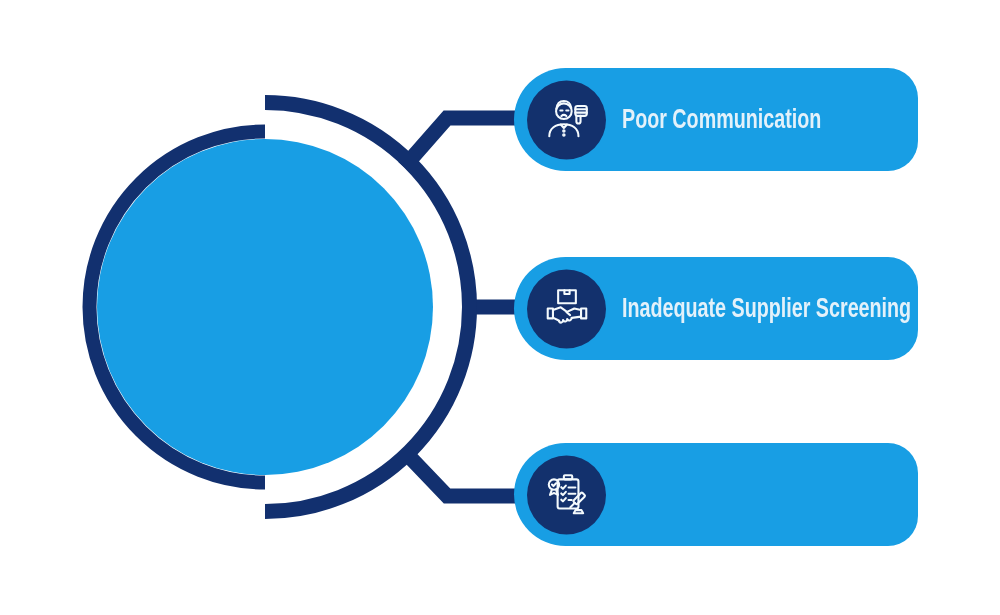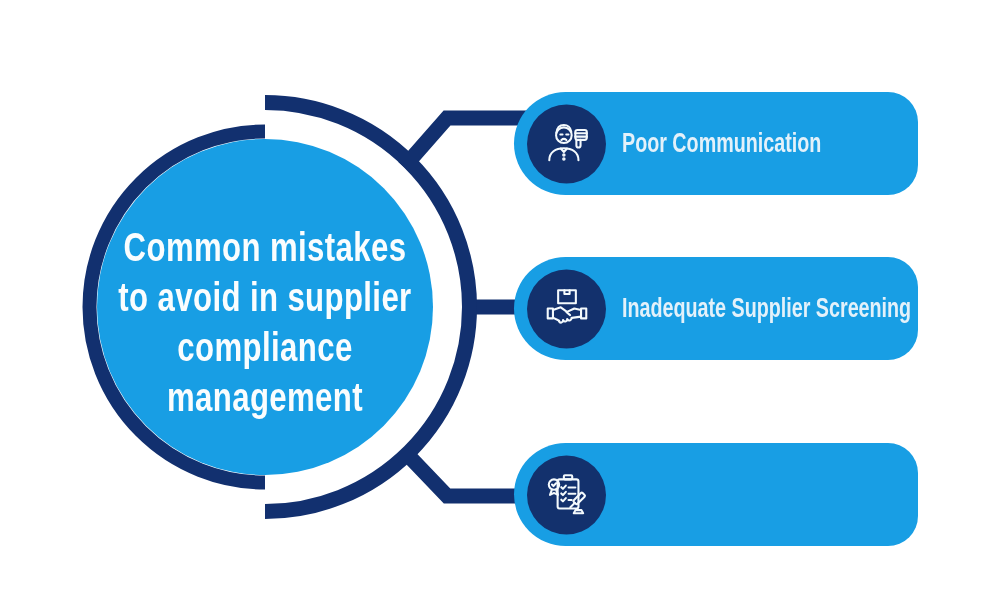--- a/index.html
+++ b/index.html
@@ -24,21 +24,21 @@
   .hub-title-inner{
     transform:scaleX(0.76);transform-origin:center top;
     font-size:41px;line-height:50px;font-weight:bold;color:var(--title-text);
     letter-spacing:0.5px;
   }
   .card{
     position:absolute;left:514px;width:404px;height:103px;
     background:var(--azure);
     border-radius:51.5px 30px 30px 51.5px;
   }
-  .card-1{top:68px;margin-top:24px;}
+  .card-1{top:68px;}
   .card-2{top:257px;}
   .card-3{top:443px;}
   .icon-circle{
     position:absolute;left:13px;top:50%;transform:translateY(-50%);
     width:79px;height:79px;border-radius:50%;background:var(--icon-circle);
     display:flex;align-items:center;justify-content:center;
   }
   .icon-circle svg{stroke:var(--icon-stroke);fill:none;stroke-width:2;
     stroke-linecap:round;stroke-linejoin:round;}
   .label-wrap{
@@ -61,28 +61,20 @@
     <path d="M462 307 L530 307" stroke="var(--navy)" stroke-width="15" fill="none"></path>
     <path d="M404 451 L447 496 L530 496" stroke="var(--navy)" stroke-width="15" fill="none" stroke-linejoin="miter"></path>
 
     <path d="M265 102.5 A204.5 204.5 0 0 1 265 511.5" stroke="var(--navy)" stroke-width="15" fill="none"></path>
 
     <path d="M265 131.5 A175.5 175.5 0 0 0 265 482.5" stroke="var(--navy)" stroke-width="14" fill="none"></path>
 
     <circle cx="265" cy="307" r="168" fill="var(--azure)"></circle>
   </svg>
 
-  <div class="hub-title">
-    <div class="hub-title-inner">
-      <div>Common mistakes</div>
-      <div>to avoid in supplier</div>
-      <div>compliance</div>
-      <div>management</div>
-    </div>
-  </div>
 
   <div class="card card-1">
     <div class="icon-circle">
       <svg width="50" height="50" viewBox="0 0 48 48">
         <circle cx="21" cy="16" r="7.5"></circle>
         <path d="M13.8 14c0.5-5.5 3.7-7.8 7.2-7.8 3.6 0 6.6 2.4 7.1 6.5"></path>
         <path d="M17.6 15.3h2.1 M23.3 15.3h2.1"></path>
         <path d="M18.6 20.6q2.4-2.1 4.8 0"></path>
         <path d="M7 40c0-7.5 6-11.5 14-11.5 8 0 14 4 14 11.5"></path>
         <path d="M18 28.8l3 3.4 3-3.4"></path>

